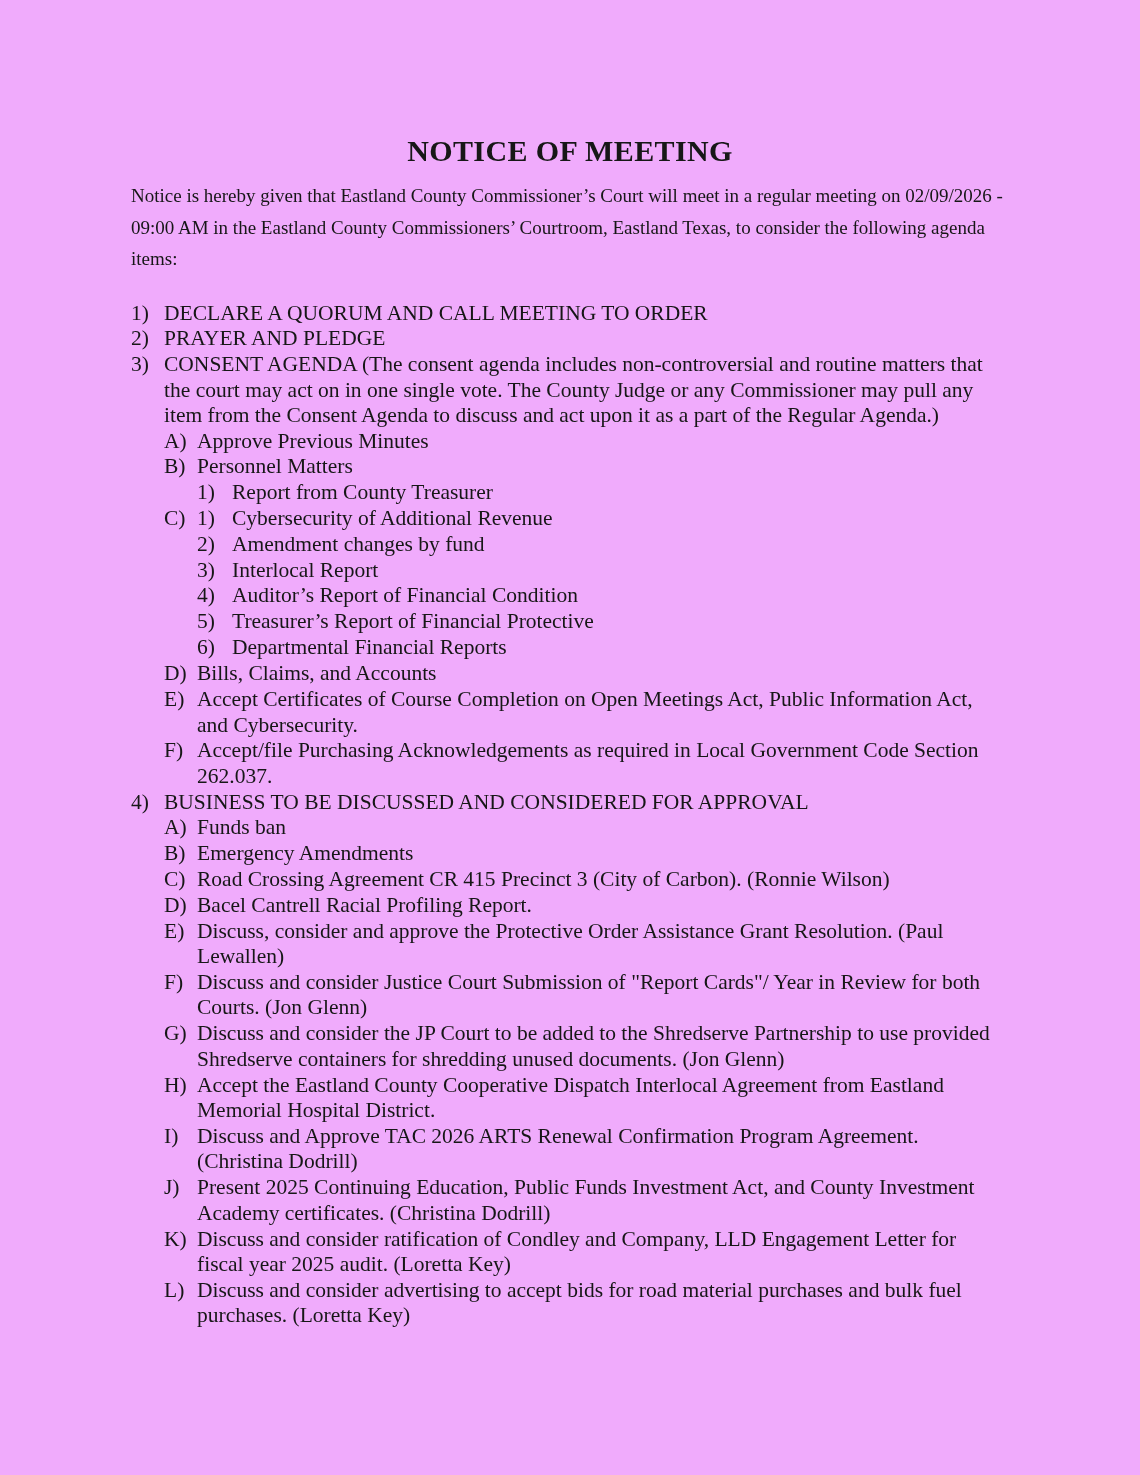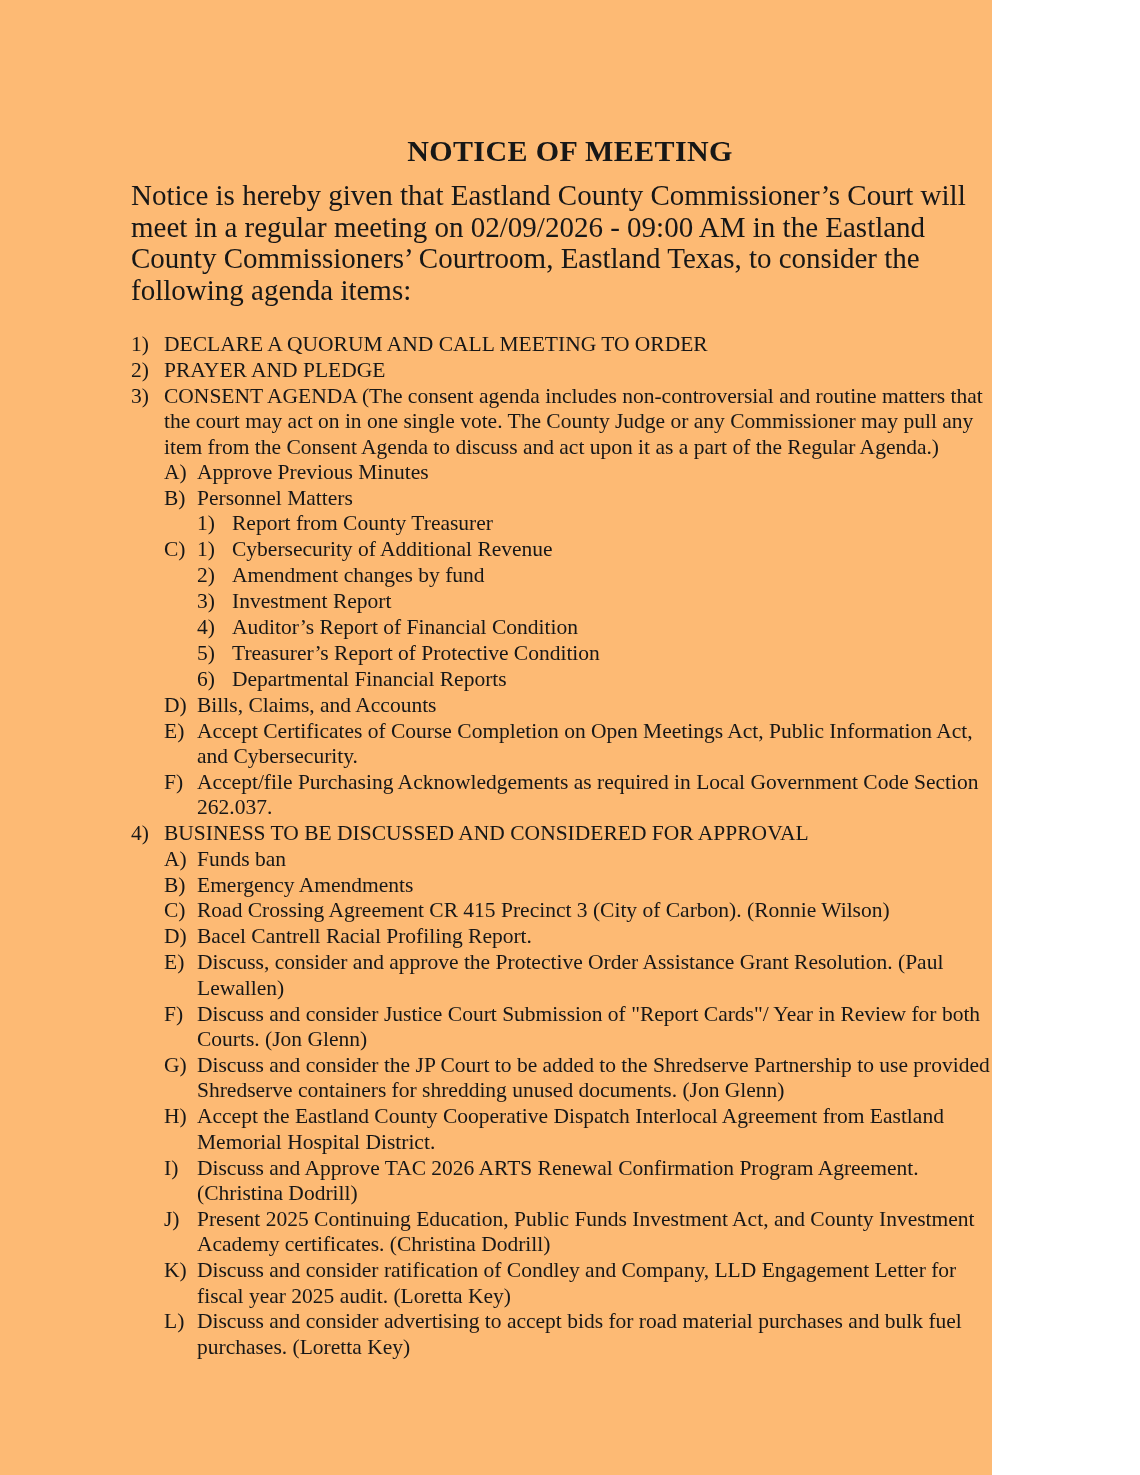--- a/index.html
+++ b/index.html
@@ -11,23 +11,23 @@
   body {
     width: 1140px;
     height: 1475px;
     font-family: "Liberation Serif", "DejaVu Serif", serif;
     color: #171717;
     -webkit-font-smoothing: antialiased;
   }
 
   .page {
     position: relative;
-    width: 992px;
+    width: 1140px;
     height: 1475px;
-    background: #fdba74;
+    background: #f0abfc;
     overflow: hidden;
   }
 
   
   .doc-title {
     position: absolute;
     top: 114px;
     left: 0;
     width: 1140px;
     text-align: center;
@@ -39,21 +39,21 @@
 
   
   .content {
     position: absolute;
     top: 180px;
     left: 131px;
     width: 876px;
   }
 
   .intro {
-    font-size: 29px;
+    font-size: 19px;
     line-height: 31.5px;
     margin: 0 0 26px 0;
     text-align: left;
   }
 
   
   ol.lvl {
     list-style: none;
     margin: 0;
     padding: 0;
@@ -144,29 +144,29 @@
                 <li>
                   <span class="marker">1)</span>
                   <span class="itemtext">Cybersecurity of Additional Revenue</span>
                 </li>
                 <li>
                   <span class="marker">2)</span>
                   <span class="itemtext">Amendment changes by fund</span>
                 </li>
                 <li>
                   <span class="marker">3)</span>
-                  <span class="itemtext">Investment Report</span>
+                  <span class="itemtext">Interlocal Report</span>
                 </li>
                 <li>
                   <span class="marker">4)</span>
                   <span class="itemtext">Auditor’s Report of Financial Condition</span>
                 </li>
                 <li>
                   <span class="marker">5)</span>
-                  <span class="itemtext">Treasurer’s Report of Protective Condition</span>
+                  <span class="itemtext">Treasurer’s Report of Financial Protective</span>
                 </li>
                 <li>
                   <span class="marker">6)</span>
                   <span class="itemtext">Departmental Financial Reports</span>
                 </li>
               </ol>
             </li>
             <li>
               <span class="marker">D)</span>
               <span class="itemtext">Bills, Claims, and Accounts</span>

